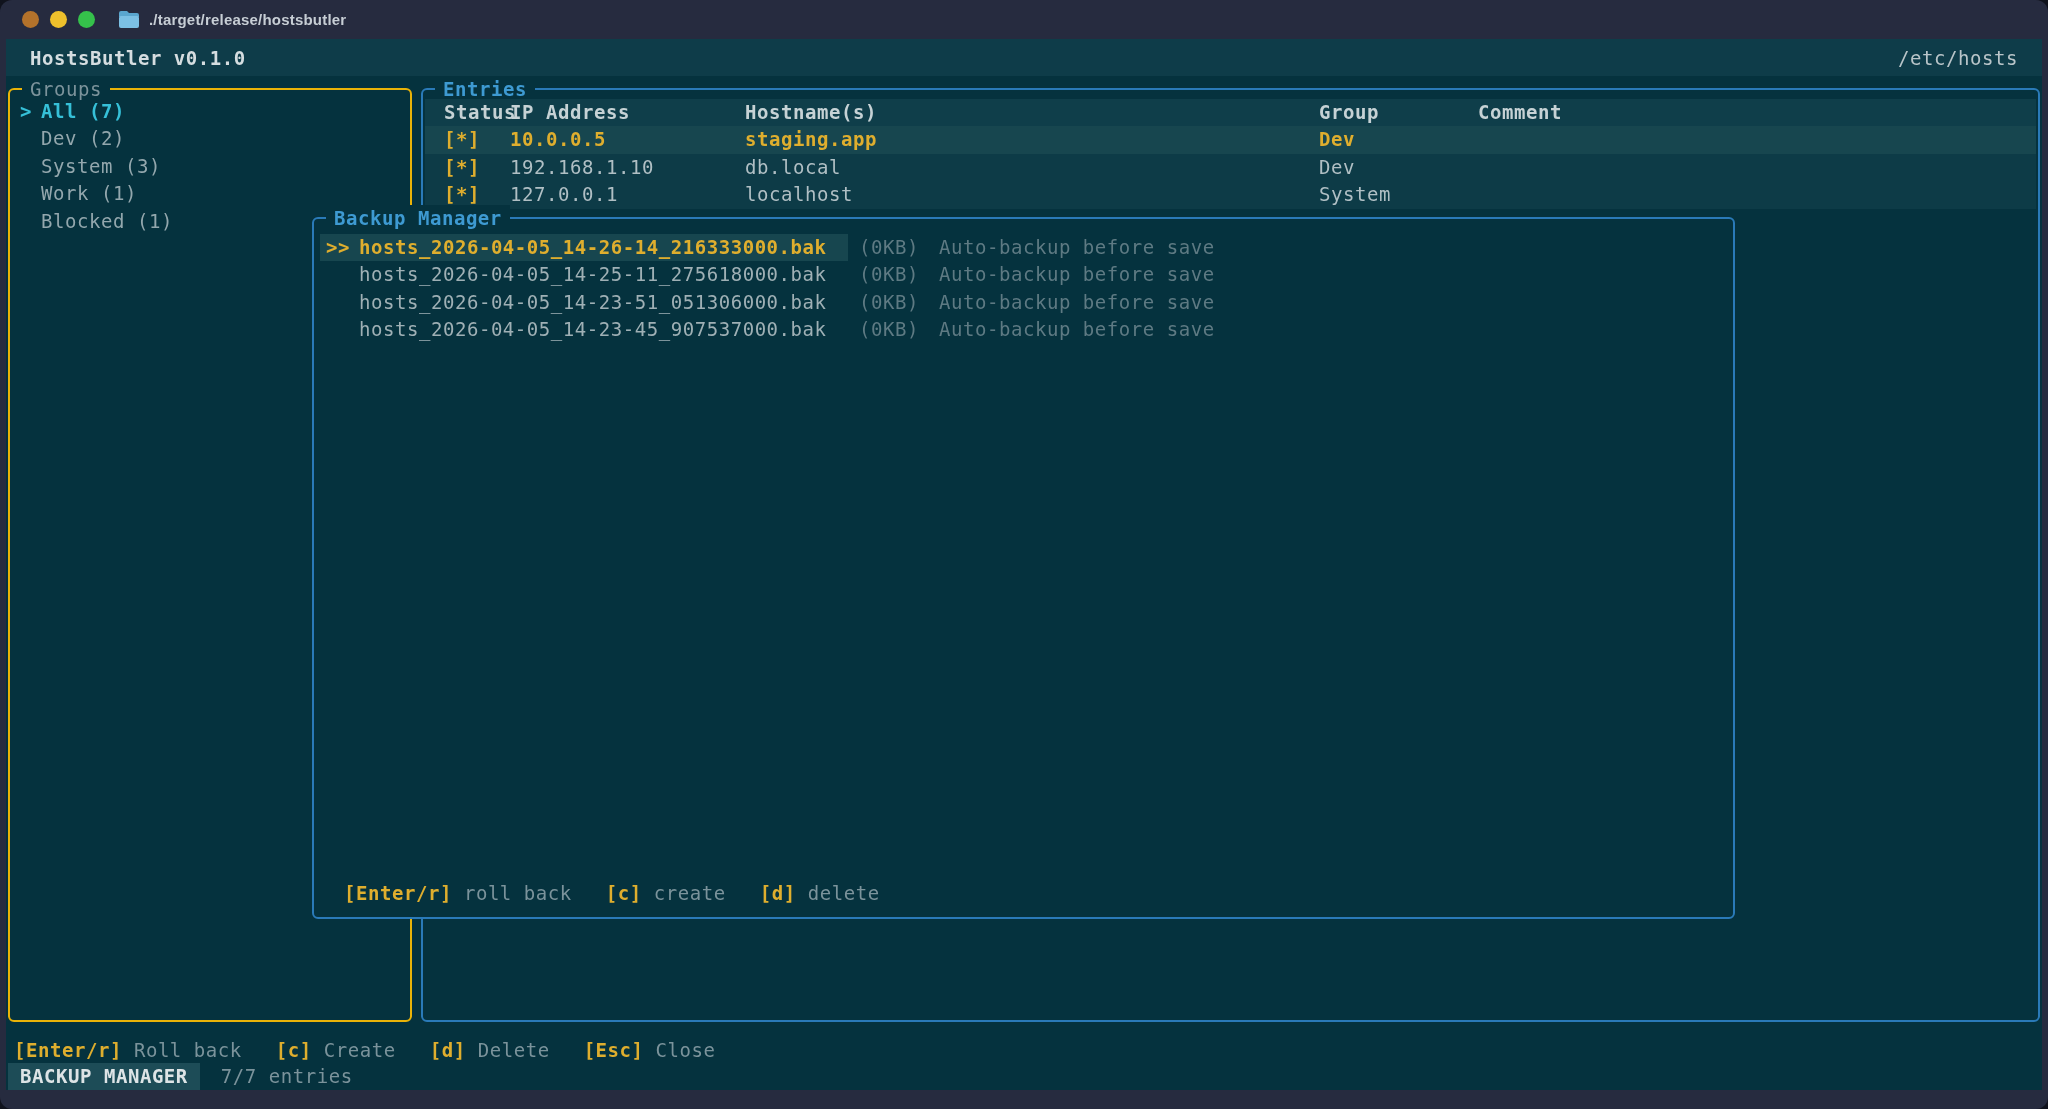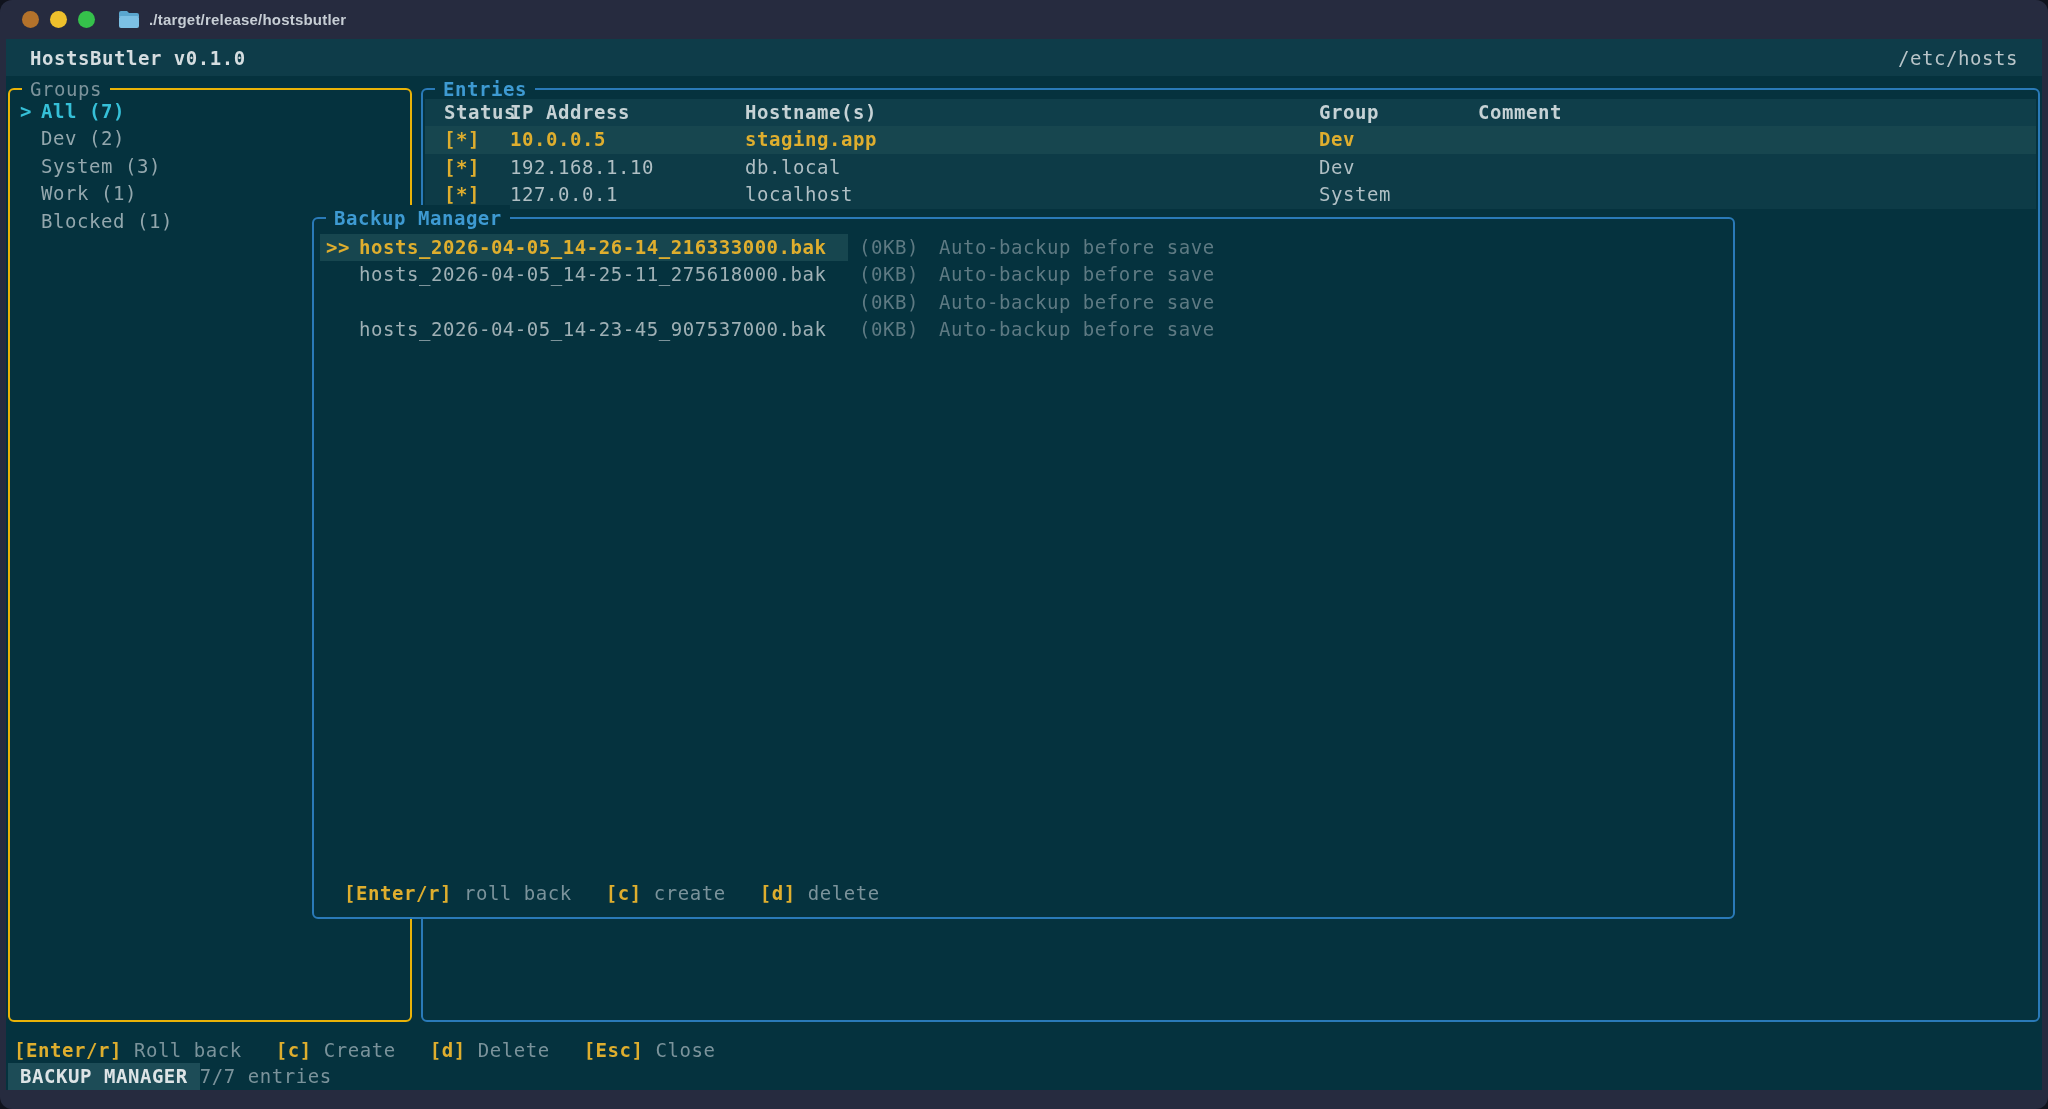--- a/index.html
+++ b/index.html
@@ -60,21 +60,21 @@
 
   .hintbar{position:absolute;white-space:nowrap;line-height:27px;color:#7b939b}
   .hintbar .key{color:#dfae2e;font-weight:bold;margin-right:12px}
   .hintbar .lbl{margin-right:34px}
   .modal-foot{left:30px;top:661px}
 
   
   .keybar{left:8px;top:998px}
   .statusbar{position:absolute;left:0;top:1024px;width:100%;height:27px;line-height:27px;display:flex;align-items:center}
   .mode-badge{background:#1d4c57;color:#dde4e6;font-weight:bold;height:27px;padding:0 12px;margin-left:2px;white-space:nowrap}
-  .entry-count{color:#7b939b;white-space:nowrap}
+  .entry-count{color:#7b939b;margin-left:21px;white-space:nowrap}
 </style>
 </head>
 <body>
 
 <div class="window">
 
   <div class="titlebar">
     <div class="light close"></div>
     <div class="light min"></div>
     <div class="light max"></div>
@@ -159,20 +159,21 @@
         <span class="bfile">hosts_2026-04-05_14-26-14_216333000.bak</span>
         <span class="bsize">(0KB)</span>
         <span class="bnote">Auto-backup before save</span>
       </div>
       <div class="brow" style="top:42.4px">
         <span class="bfile">hosts_2026-04-05_14-25-11_275618000.bak</span>
         <span class="bsize">(0KB)</span>
         <span class="bnote">Auto-backup before save</span>
       </div>
       <div class="brow" style="top:69.8px">
+        <span class="bfile">hosts_2026-04-05_14-23-51_051306000.bak</span>
         <span class="bsize">(0KB)</span>
         <span class="bnote">Auto-backup before save</span>
       </div>
       <div class="brow" style="top:97.2px">
         <span class="bfile">hosts_2026-04-05_14-23-45_907537000.bak</span>
         <span class="bsize">(0KB)</span>
         <span class="bnote">Auto-backup before save</span>
       </div>
 
       <div class="hintbar modal-foot">

